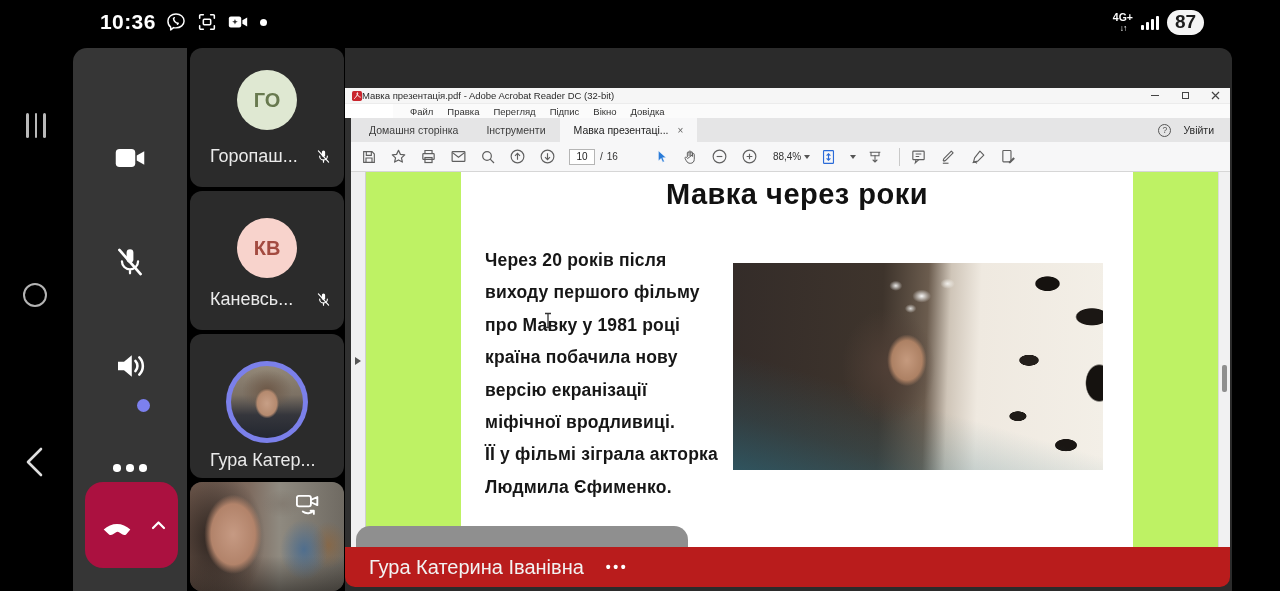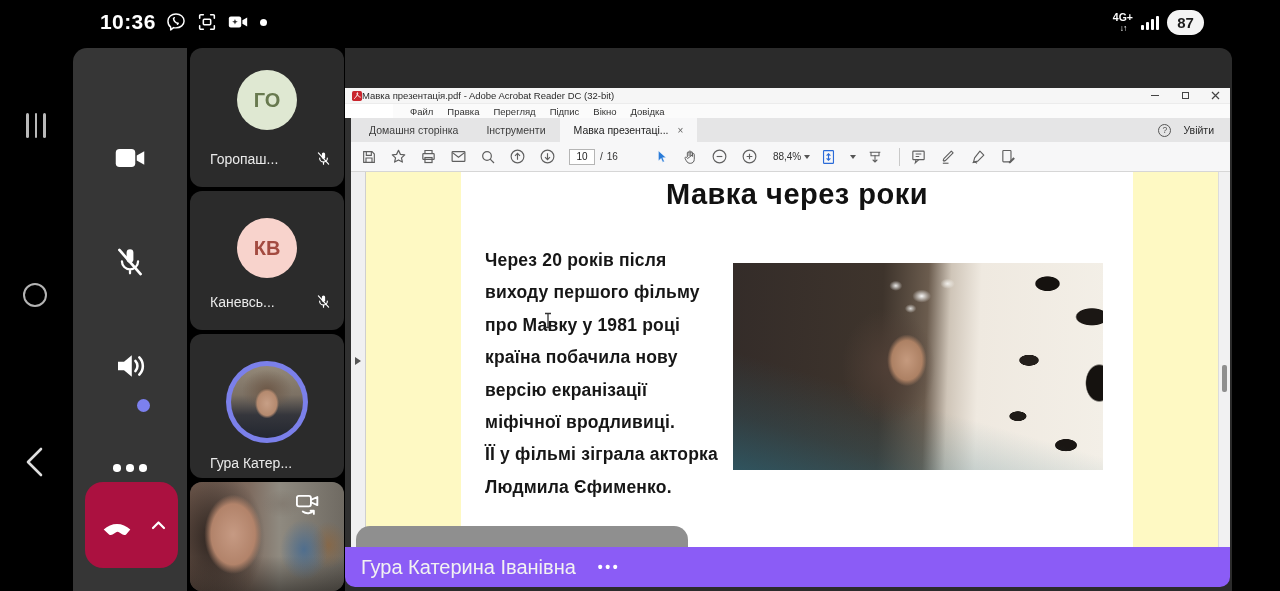--- a/index.html
+++ b/index.html
@@ -15,21 +15,21 @@
   .sb-dot{width:7px;height:7px;border-radius:50%;background:#fff;margin-left:2px;}
   .sb-right{position:absolute;right:76px;top:0;height:44px;display:flex;align-items:center;gap:8px;}
   .sb-net{display:flex;flex-direction:column;align-items:center;line-height:1;}
   .sb-net .n1{color:#fff;font-size:10.5px;font-weight:700;}
   .sb-net .n2{color:#fff;font-size:8.5px;margin-top:1px;letter-spacing:-1px;}
   .sb-bars{display:flex;align-items:flex-end;gap:2px;height:15px;}
   .sb-bars i{display:block;width:3px;background:#fff;border-radius:1px;}
   .sb-bars i:nth-child(1){height:5px}.sb-bars i:nth-child(2){height:8px}
   .sb-bars i:nth-child(3){height:11px}.sb-bars i:nth-child(4){height:14px}
   .sb-batt{min-width:37px;height:25px;border-radius:13px;background:#f4f4f4;color:#1c1c1c;
-           font-size:15px;font-weight:700;display:flex;align-items:center;justify-content:center;padding:0 7px;}
+           font-size:19px;font-weight:700;display:flex;align-items:center;justify-content:center;padding:0 7px;}
 
   
   .edge-handle{position:absolute;left:26px;top:113px;display:flex;gap:6px;cursor:pointer;}
   .edge-handle i{display:block;width:2.5px;height:25px;background:#b9b9b9;border-radius:2px;}
   .nav-circle{position:absolute;left:23px;top:283px;width:24px;height:24px;border:2.5px solid #b4b4b4;border-radius:50%;}
   .back-btn{position:absolute;left:24px;top:446px;width:24px;height:32px;}
 
   
   .controls{position:absolute;left:73px;top:48px;width:114px;height:543px;background:#363636;
             border-radius:14px 0 0 0;}
@@ -55,21 +55,21 @@
   .tile2 .avatar{top:27px;width:60px;height:60px;}
   .ring{position:absolute;left:50%;transform:translateX(-50%);top:27px;width:82px;height:82px;border-radius:50%;
         display:flex;align-items:center;justify-content:center;}
   .t3-photo{width:72px;height:72px;border-radius:50%;
     background:
      radial-gradient(16px 20px at 50% 52%, #c79f86 0%, #b58a6f 60%, rgba(181,138,111,0) 75%),
      radial-gradient(34px 28px at 50% 34%, #6d5847 0%, rgba(109,88,71,0) 74%),
      linear-gradient(180deg,#938878 0%,#7c7164 40%,#35363c 68%,#232730 100%);}
   .name-row{position:absolute;left:20px;right:12px;bottom:20px;display:flex;align-items:center;}
   .tile3 .name-row{bottom:7px;}
-  .pname{color:#eaeaea;font-size:14px;white-space:nowrap;}
+  .pname{color:#eaeaea;font-size:18px;white-space:nowrap;}
   .name-row svg{margin-left:auto;}
   .t4-video{position:absolute;inset:0;
     background:
      radial-gradient(40px 55px at 28% 48%, #c69a83 0%, #b2836a 55%, rgba(178,131,106,0) 72%),
      radial-gradient(70px 95px at 16% 52%, #2a211d 0%, rgba(42,33,29,0) 72%),
      radial-gradient(34px 44px at 74% 62%, rgba(62,105,150,.75), rgba(62,105,150,0) 70%),
      radial-gradient(26px 34px at 90% 58%, rgba(140,100,60,.7), rgba(140,100,60,0) 70%),
      radial-gradient(30px 20px at 60% 20%, rgba(125,115,105,.6), rgba(125,115,105,0) 70%),
      linear-gradient(0deg, rgba(20,18,16,.5), rgba(20,18,16,0) 32%),
      linear-gradient(90deg,#6e584c 0%,#7d6a5e 38%,#8f8a80 58%,#6f6a62 100%);}
@@ -108,21 +108,21 @@
   .tb svg{display:block;}
   .pagebox{width:26px;height:16px;border:1px solid #b5b5b5;background:#fff;font-size:10px;color:#222;
            display:flex;align-items:center;justify-content:center;margin-right:5px;cursor:text;}
   .pagetot{font-size:10px;color:#333;margin-right:14px;display:flex;gap:4px;}
   .tb-cursor{margin-left:22px;}
   .zoomtxt{font-size:10px;color:#333;margin:0 3px 0 2px;}
   .caret{width:0;height:0;border-left:3.5px solid transparent;border-right:3.5px solid transparent;
          border-top:4px solid #555;margin-right:10px;}
   .tb-div{width:1px;height:18px;background:#c9c9c9;margin:0 10px 0 2px;}
 
-  .ac-doc{position:relative;height:375px;background:#fef9c3;overflow:hidden;}
+  .ac-doc{position:relative;height:375px;background:#bef264;overflow:hidden;}
   .nav-strip{position:absolute;left:6px;top:0;width:15px;height:100%;background:#f0f0f1;
              border-right:1px solid #cfcfcf;cursor:pointer;}
   .nav-arrow{position:absolute;left:4px;top:185px;width:0;height:0;border-top:4.5px solid transparent;
              border-bottom:4.5px solid transparent;border-left:6px solid #555;}
   .scrollbar{position:absolute;right:0;top:0;width:12px;height:100%;background:#f1f1f2;border-left:1px solid #dcdcdc;}
   .sb-thumb{position:absolute;right:3px;top:193px;width:5px;height:27px;background:#8f8f8f;border-radius:2px;cursor:pointer;}
 
   .page{position:absolute;left:116px;top:0;width:672px;height:375px;background:#fff;}
   .pdf-title{position:absolute;left:0;top:6px;width:100%;text-align:center;font-size:29px;font-weight:800;
              color:#111;letter-spacing:.5px;}
@@ -141,22 +141,22 @@
      radial-gradient(26px 14px at 97% 26%, #1b1714 58%, rgba(0,0,0,0) 64%),
      radial-gradient(16px 9px at 80% 47%, #241f1b 58%, rgba(0,0,0,0) 64%),
      radial-gradient(22px 30px at 99% 58%, #15120f 58%, rgba(0,0,0,0) 64%),
      radial-gradient(14px 8px at 77% 74%, #201c18 58%, rgba(0,0,0,0) 64%),
      radial-gradient(18px 10px at 90% 88%, #1a1613 58%, rgba(0,0,0,0) 64%),
      linear-gradient(92deg,#342c29 0%,#3e342c 40%,#6b5c4e 52%,#cfc5b8 58%,#efe9e0 66%,#f3efe7 100%);}
   .ibeam{position:absolute;left:82px;top:140px;}
 
   .share-bubble{position:absolute;left:356px;top:526px;width:332px;height:21px;background:#8f8f8f;
                 border-radius:14px 14px 0 0;z-index:6;}
-  .presenter-bar{position:absolute;left:345px;top:547px;width:885px;height:40px;background:#8b5cf6;
-                 border-radius:0 0 10px 10px;z-index:7;display:flex;align-items:center;padding-left:16px;}
+  .presenter-bar{position:absolute;left:345px;top:547px;width:885px;height:40px;background:#b91c1c;
+                 border-radius:0 0 10px 10px;z-index:7;display:flex;align-items:center;padding-left:24px;}
   .presenter-name{color:#f2f2f2;font-size:20px;white-space:nowrap;}
   .presenter-more{color:#fff;font-size:14px;letter-spacing:2.5px;margin-left:22px;cursor:pointer;font-weight:700;}
 </style>
 </head>
 <body>
 
 <div class="screen">
 
   <div class="status-bar">
     <div class="sb-left">

